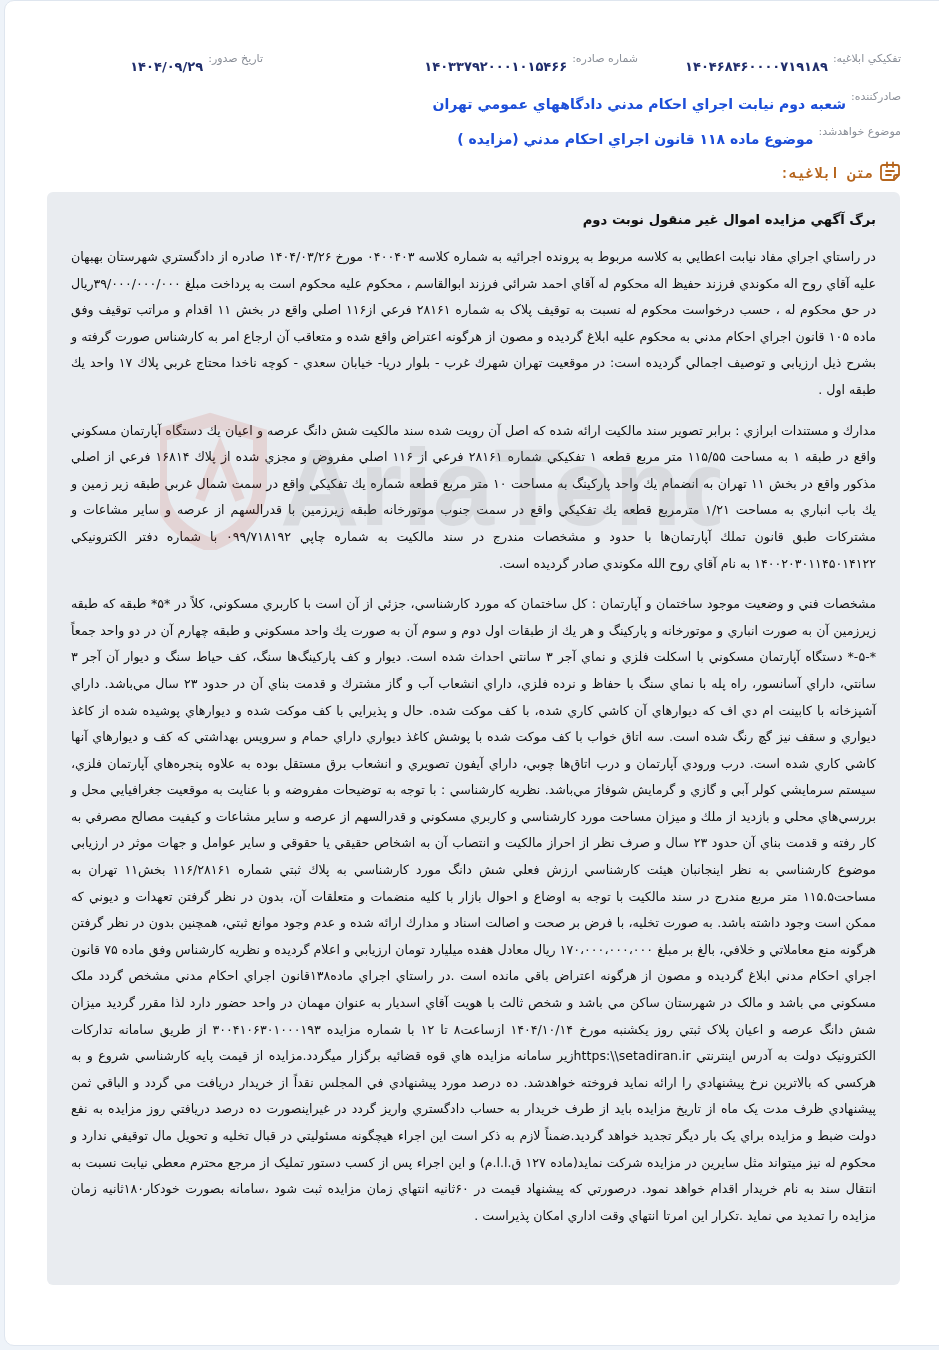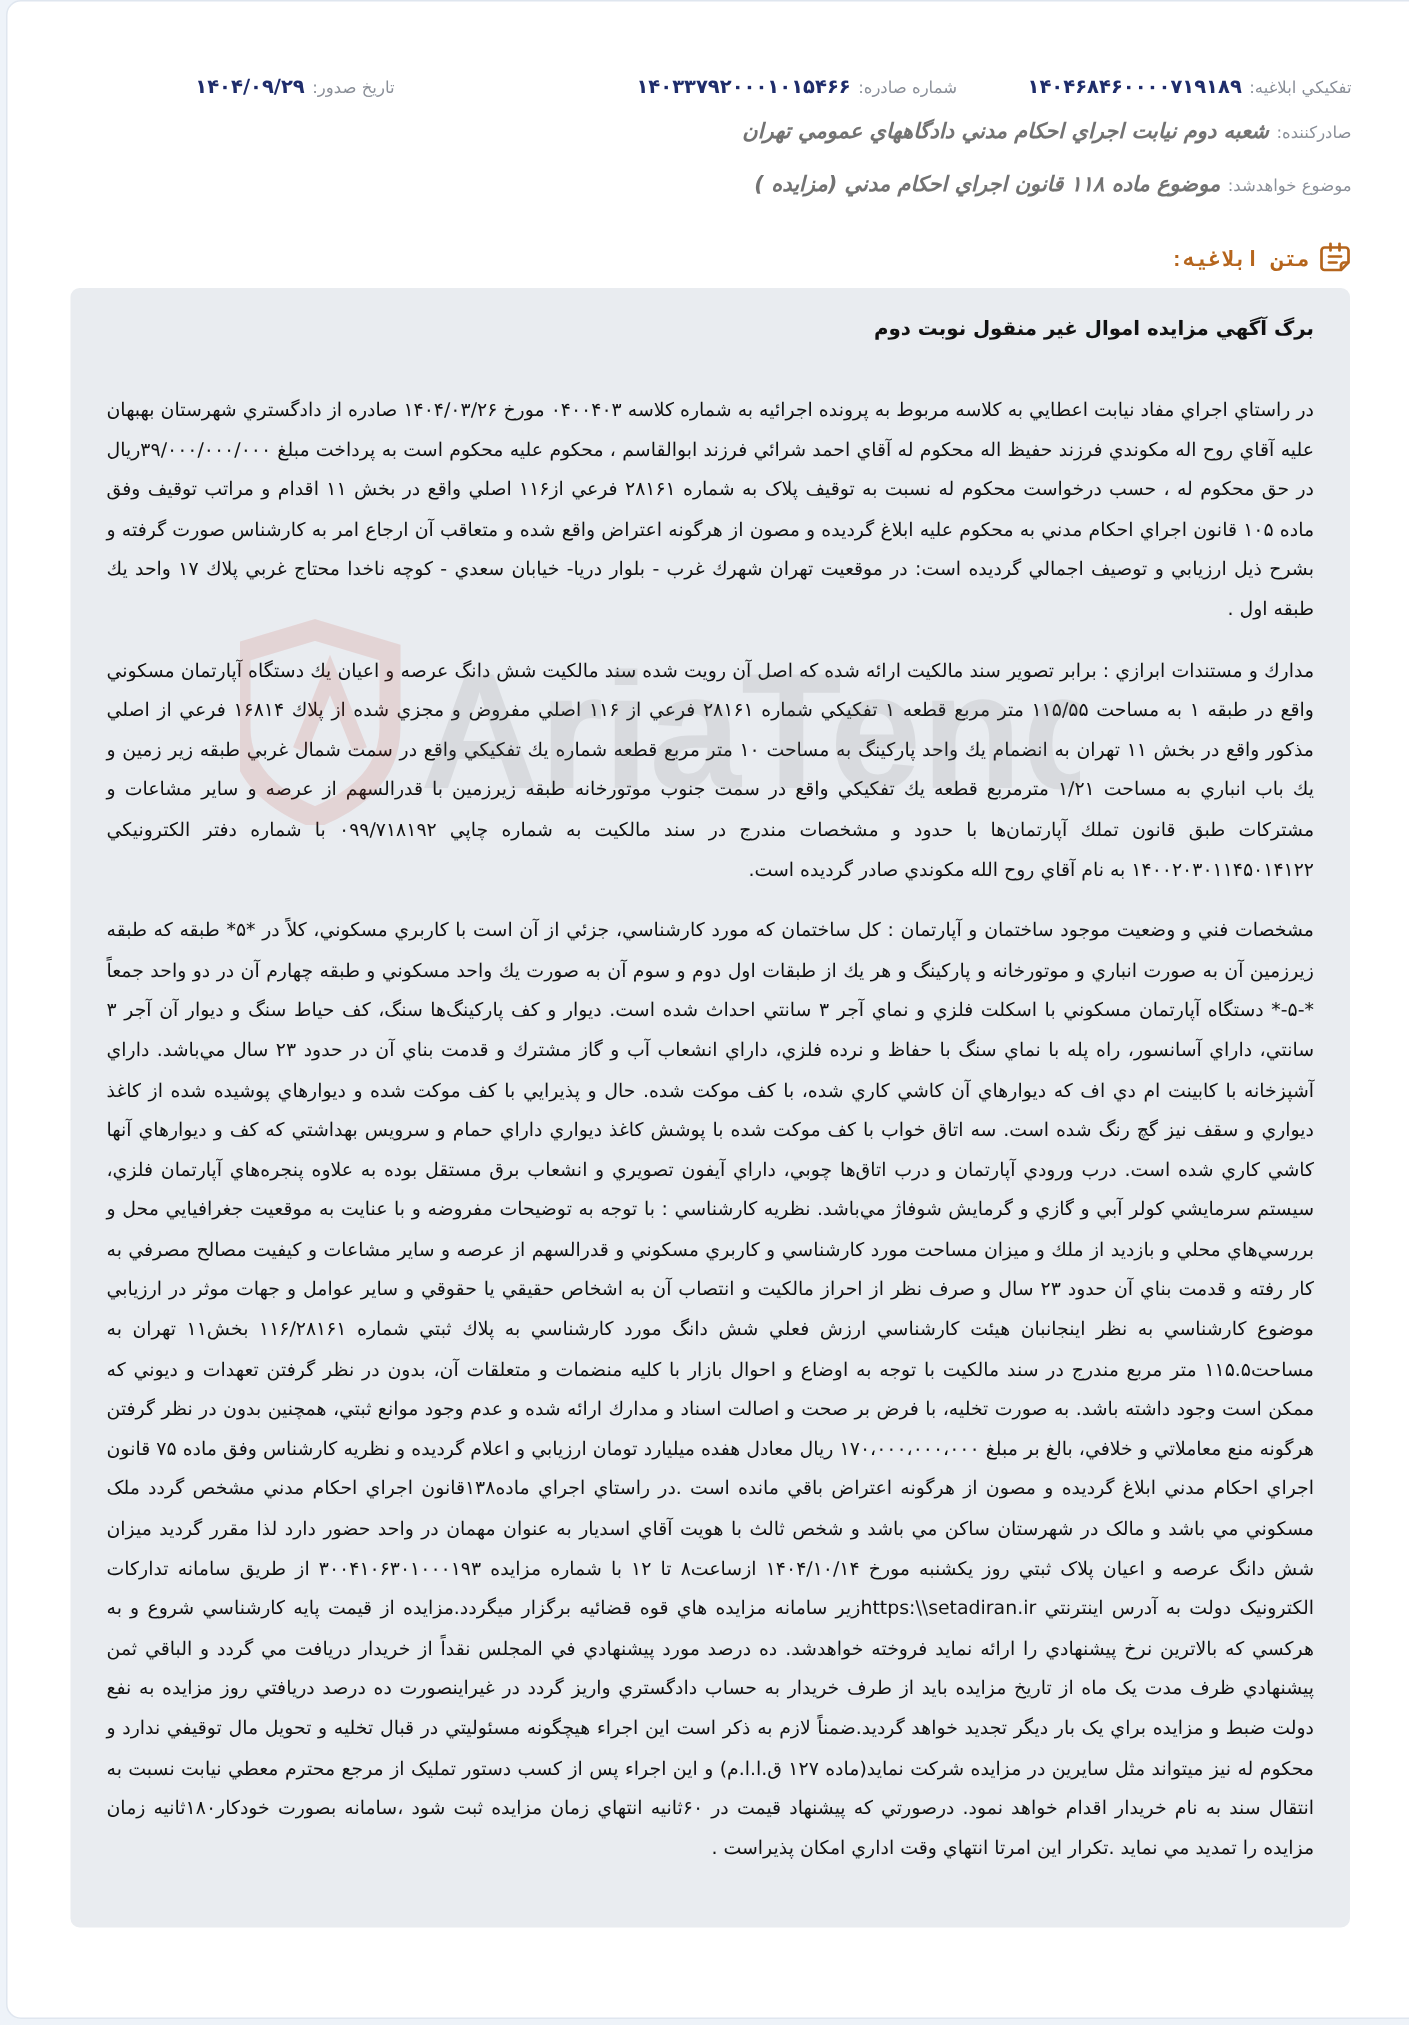--- a/index.html
+++ b/index.html
@@ -12,40 +12,40 @@
     .page { position:absolute; left:0; top:0; width:939px; height:1350px; direction:rtl; }
     .meta-row {
       position:absolute; top:47px; right:38px; left:40px; height:22px;
       display:flex; flex-direction:row; align-items:center; font-size:13px;
     }
     .meta-item { display:flex; align-items:center; white-space:nowrap; }
     .meta-item.i1 { width:205px; }
     .meta-item.i2 { width:335px; justify-content:flex-start; padding-right:58px; }
     .meta-item.i3 { padding-right:40px; }
     .lbl { color:#8a8f98; font-size:11px; }
-    .val { color:#1f2d6b; font-weight:bold; font-size:13px; margin-right:5px; font-family:"DejaVu Sans", sans-serif; }
+    .val { color:#1f2d6b; font-weight:bold; font-size:13px; margin-right:5px; font-family:"DejaVu Sans", sans-serif;margin-top:16px; }
     .line { position:absolute; right:38px; display:flex; align-items:center; font-size:13px; white-space:nowrap; }
-    .line .val { color:#737373; font-size:14px;font-style:italic; }
+    .line .val { color:#1d4ed8; font-size:14px; }
     .l-issuer { top:80px; }
     .l-subject { top:115px; }
     .section-head {
       position:absolute; top:160px; right:38px; display:flex; align-items:center;
       color:#b5651d; font-weight:bold; font-size:14px;font-family:Liberation Mono, monospace;
     }
     .section-head svg { margin-left:6px; }
     .body-box {
       position:absolute; left:47px; top:192px; width:853px; height:1093px;
       background:#e9ecf0; border-radius:6px; box-sizing:border-box;
       padding:16px 24px 0 24px; overflow:hidden;
     }
     .watermark {
       position:absolute; left:160px; top:410px; width:560px; height:140px; opacity:0.13;
       pointer-events:none; direction:ltr;
     }
-    .doc-title { font-weight:bold; font-size:13.2px; color:#111; margin:0 0 28px 0; line-height:24px; }
+    .doc-title { font-weight:bold; font-size:13.2px; color:#111; margin:0 0 12px 0; line-height:24px; }
     .para { font-weight:normal; font-size:12.6px; color:#111; line-height:26.6px; margin:0 0 14px 0; text-align:justify; }
   </style>
 </head>
 <body>
 
 <div class="card"></div>
 
 <div class="page">
 
   <div class="meta-row">

